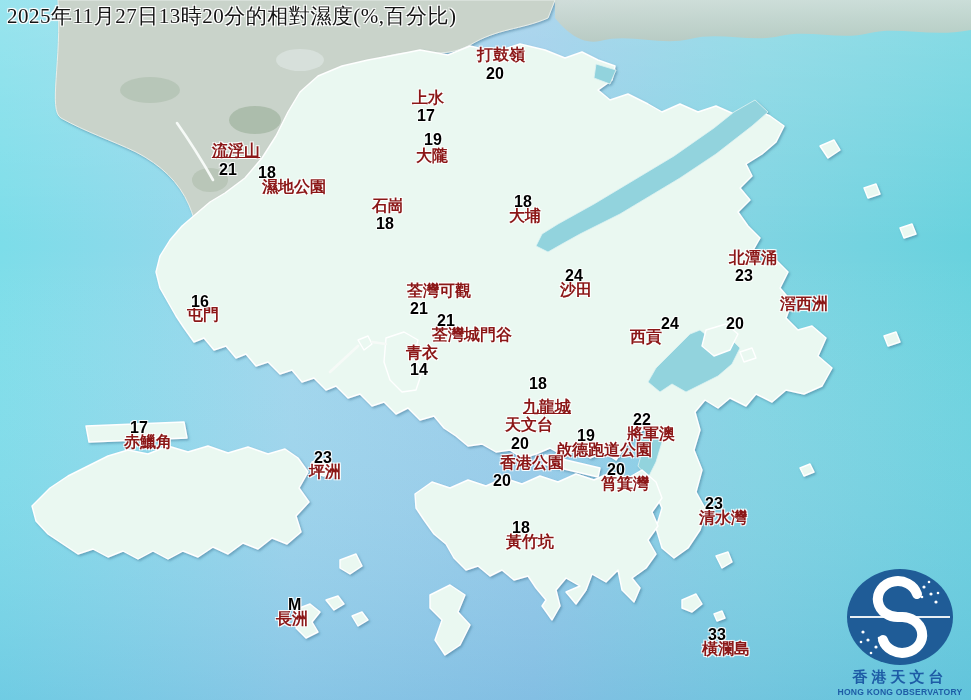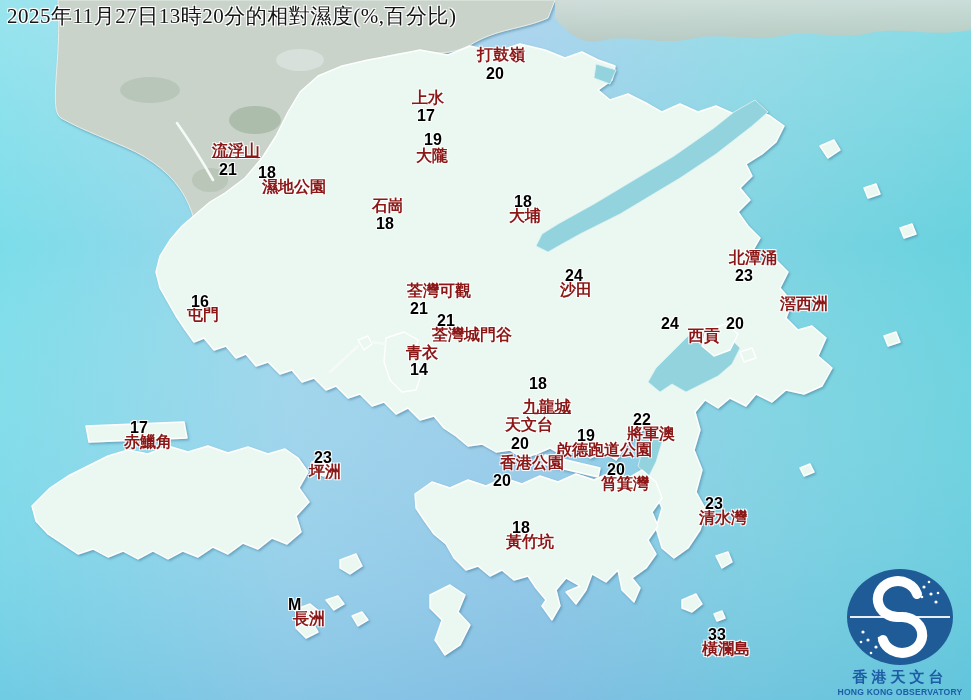--- a/index.html
+++ b/index.html
@@ -161,21 +161,21 @@
       <span class="st-label" style="left: 729px; top: 249px;">北潭涌</span>
       <span class="st-value" style="left: 735px; top: 267px;">23</span>
       <span class="st-label" style="left: 560px; top: 281px;">沙田</span>
       <span class="st-value" style="left: 565px; top: 267px;">24</span>
       <span class="st-label" style="left: 407px; top: 282px;">荃灣可觀</span>
       <span class="st-value" style="left: 410px; top: 300px;">21</span>
       <span class="st-label" style="left: 187px; top: 306px;">屯門</span>
       <span class="st-value" style="left: 191px; top: 293px;">16</span>
       <span class="st-label" style="left: 760px; top: 295px; margin-left: 20px;">滘西洲</span>
       <span class="st-value" style="left: 726px; top: 315px;">20</span>
-      <span class="st-label" style="left: 688px; top: 328px; font-family: Liberation Mono, monospace;">西貢</span>
+      <span class="st-label" style="left: 630px; top: 328px;">西貢</span>
       <span class="st-value" style="left: 661px; top: 315px;">24</span>
       <span class="st-label" style="left: 432px; top: 326px;">荃灣城門谷</span>
       <span class="st-value" style="left: 437px; top: 312px;">21</span>
       <span class="st-label" style="left: 406px; top: 344px;">青衣</span>
       <span class="st-value" style="left: 410px; top: 361px;">14</span>
       <span class="st-label" style="left: 523px; top: 398px; text-decoration: underline;">九龍城</span>
       <span class="st-value" style="left: 529px; top: 375px;">18</span>
       <span class="st-label" style="left: 505px; top: 416px;">天文台</span>
       <span class="st-value" style="left: 511px; top: 435px;">20</span>
       <span class="st-label" style="left: 627px; top: 425px;">將軍澳</span>
@@ -187,21 +187,21 @@
       <span class="st-label" style="left: 601px; top: 475px;">筲箕灣</span>
       <span class="st-value" style="left: 607px; top: 461px;">20</span>
       <span class="st-label" style="left: 309px; top: 463px;">坪洲</span>
       <span class="st-value" style="left: 314px; top: 449px;">23</span>
       <span class="st-label" style="left: 124px; top: 433px;">赤鱲角</span>
       <span class="st-value" style="left: 130px; top: 419px;">17</span>
       <span class="st-label" style="left: 699px; top: 509px;">清水灣</span>
       <span class="st-value" style="left: 705px; top: 495px;">23</span>
       <span class="st-label" style="left: 506px; top: 533px;">黃竹坑</span>
       <span class="st-value" style="left: 512px; top: 519px;">18</span>
-      <span class="st-label" style="left: 293px; top: 610px;">長洲</span>
+      <span class="st-label" style="left: 276px; top: 610px;">長洲</span>
       <span class="st-value" style="left: 288px; top: 596px;">M</span>
       <span class="st-label" style="left: 702px; top: 640px;">橫瀾島</span>
       <span class="st-value" style="left: 708px; top: 626px;">33</span>
     </div>
 
   <svg class="logo" width="133" height="133" viewBox="0 0 133 133">
     <g>
       <ellipse cx="66" cy="50" rx="53" ry="48" fill="#1f5c97"></ellipse>
       <line x1="16" y1="50" x2="116" y2="50" stroke="#ffffff" stroke-width="2" opacity="0.9"></line>
       <path d="M83,27 A20,18 0 1 0 66,50 A20,18 0 1 1 49,73" fill="none" stroke="#ffffff" stroke-width="10" stroke-linecap="round"></path>

